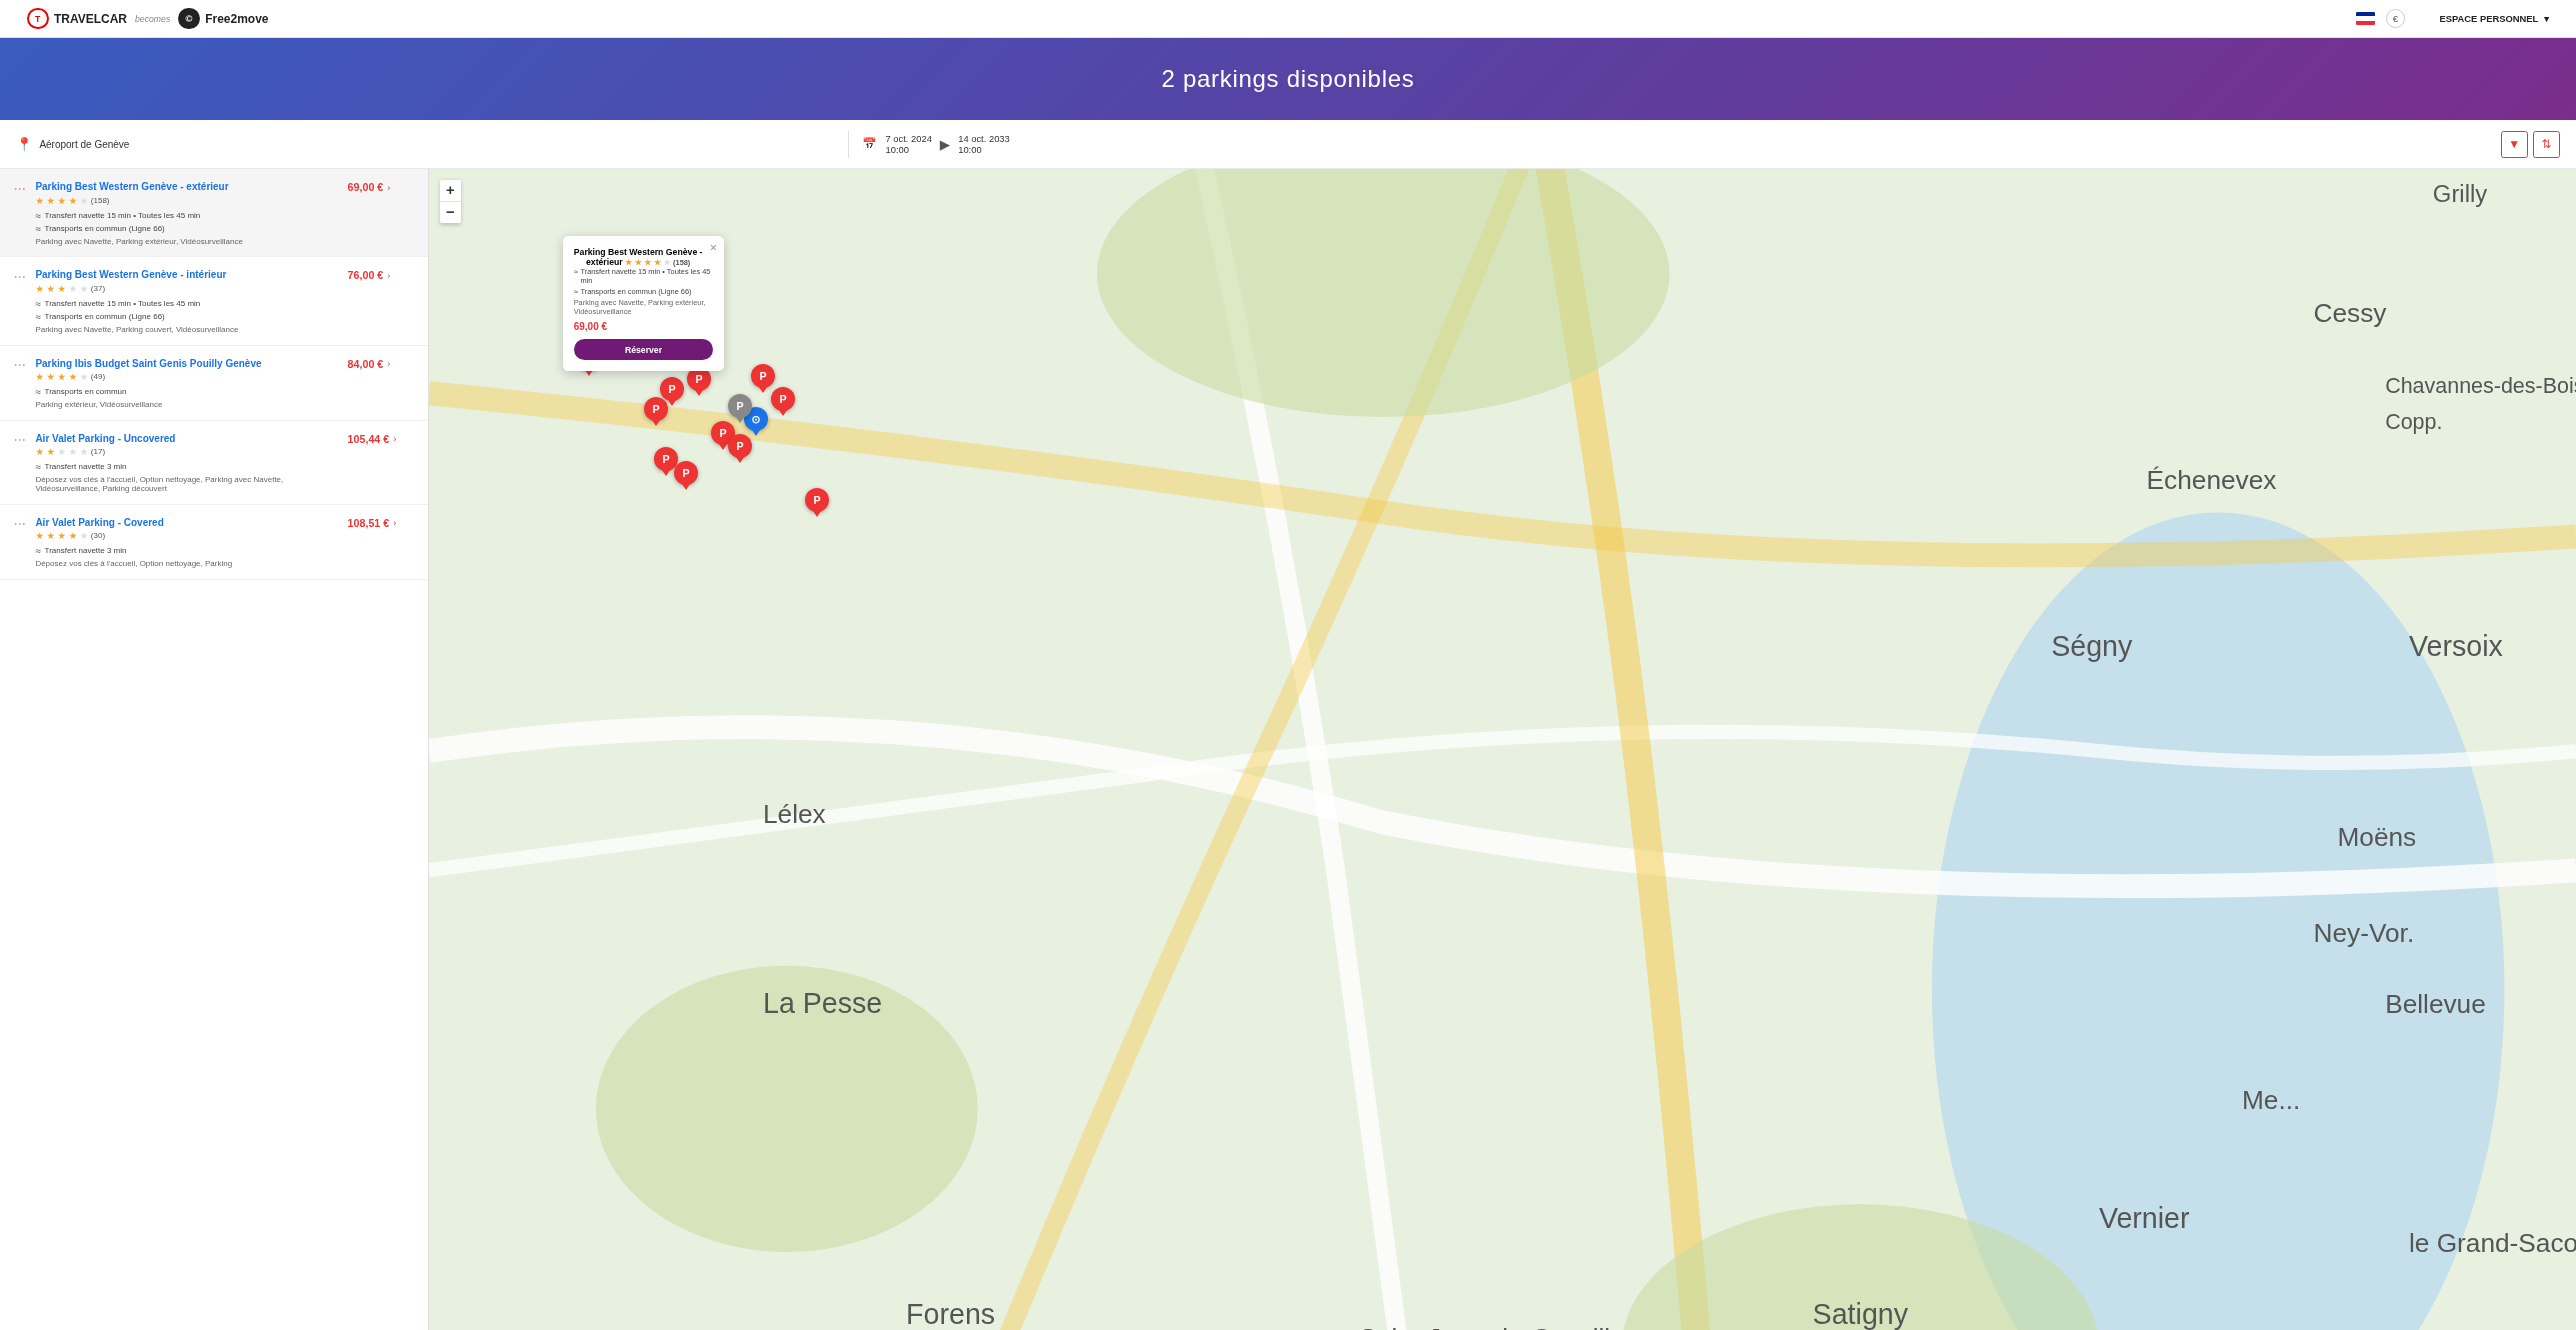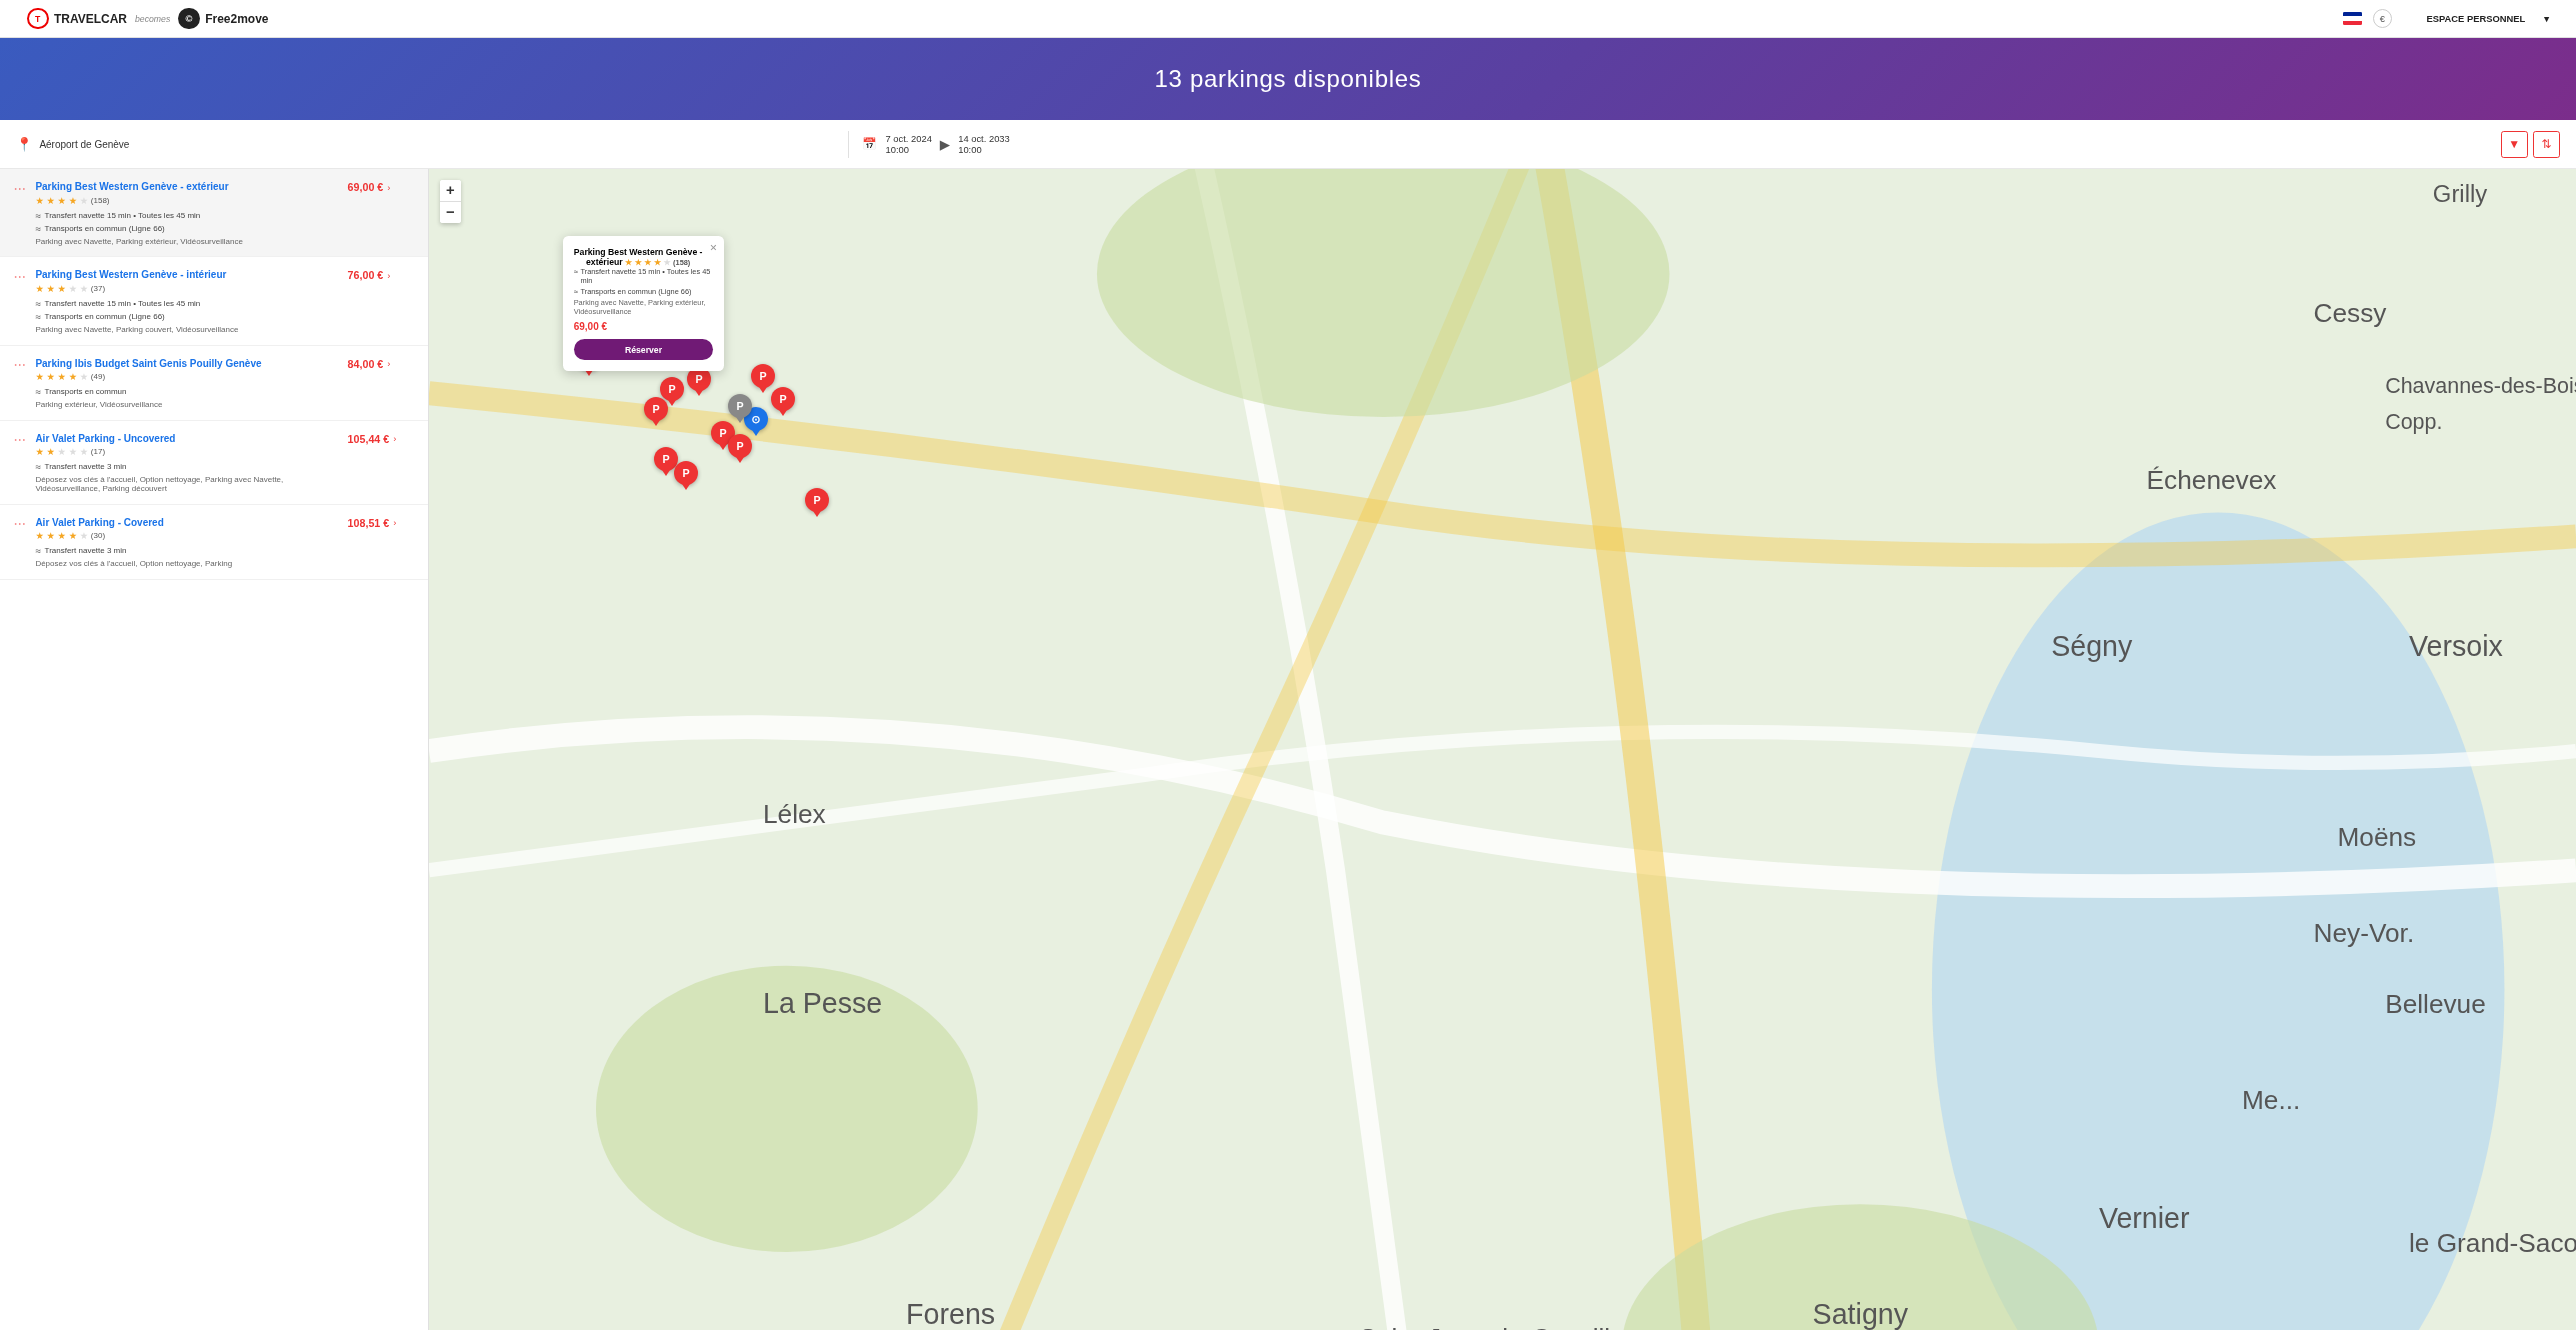--- a/index.html
+++ b/index.html
@@ -57,21 +57,21 @@
       border-radius: 1.3px;
     }
     .euro-badge {
       width: 19px; height: 19px;
       border: 1.3px solid #ccc; border-radius: 50%;
       display: flex; align-items: center; justify-content: center;
       font-size: 9.4px; color: #555;
     }
     .espace-perso {
       font-size: 9.4px; font-weight: bold; color: #222;
-      cursor: pointer; display: flex; align-items: center; gap: 19px; padding-left: 24px;
+      cursor: pointer; display: flex; align-items: center; gap: 6px; padding-left: 24px;
     }
 
     
     .hero-banner {
       background: linear-gradient(135deg, #3a5bbf 0%, #5b3fa0 60%, #7b2d8b 100%);
       text-align: center;
       padding: 27px 13.4px;
       color: #fff;
     }
     .hero-banner h1 {
@@ -289,21 +289,21 @@
       <span>€</span>
     </div>
     <div class="espace-perso">
       <span>ESPACE PERSONNEL</span>
       <span>▾</span>
     </div>
   </div>
 </header>
 
 <div class="hero-banner">
-  <h1>13 parkings disponibles</h1>
+  <h1>2 parkings disponibles</h1>
 </div>
 
 <div class="search-bar">
   <div class="search-location">
     <span class="pin-icon">📍</span>
     <span>Aéroport de Genève</span>
   </div>
   <div class="search-divider"></div>
   <div class="date-section">
     <span class="calendar-icon">📅</span>

